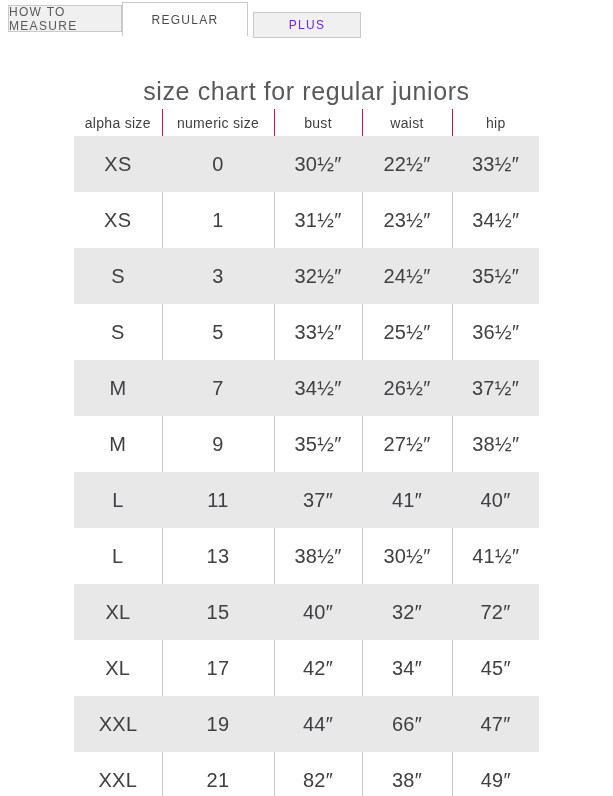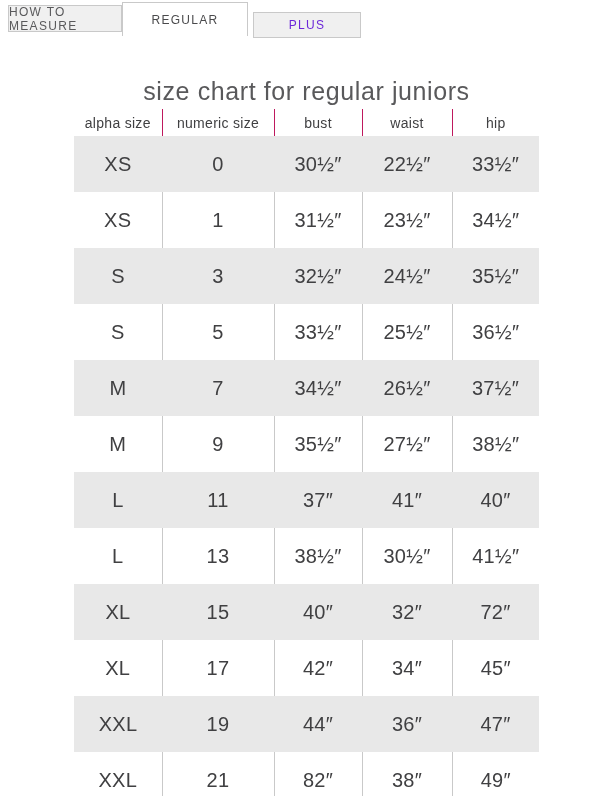--- a/index.html
+++ b/index.html
@@ -207,21 +207,21 @@
       <td>XL</td>
       <td>17</td>
       <td>42″</td>
       <td>34″</td>
       <td>45″</td>
     </tr>
     <tr class="stripe">
       <td>XXL</td>
       <td>19</td>
       <td>44″</td>
-      <td>36″</td>
+      <td>66″</td>
       <td>47″</td>
     </tr>
     <tr class="plain">
       <td>XXL</td>
       <td>21</td>
       <td>82″</td>
       <td>38″</td>
       <td>49″</td>
     </tr>
   </tbody>

